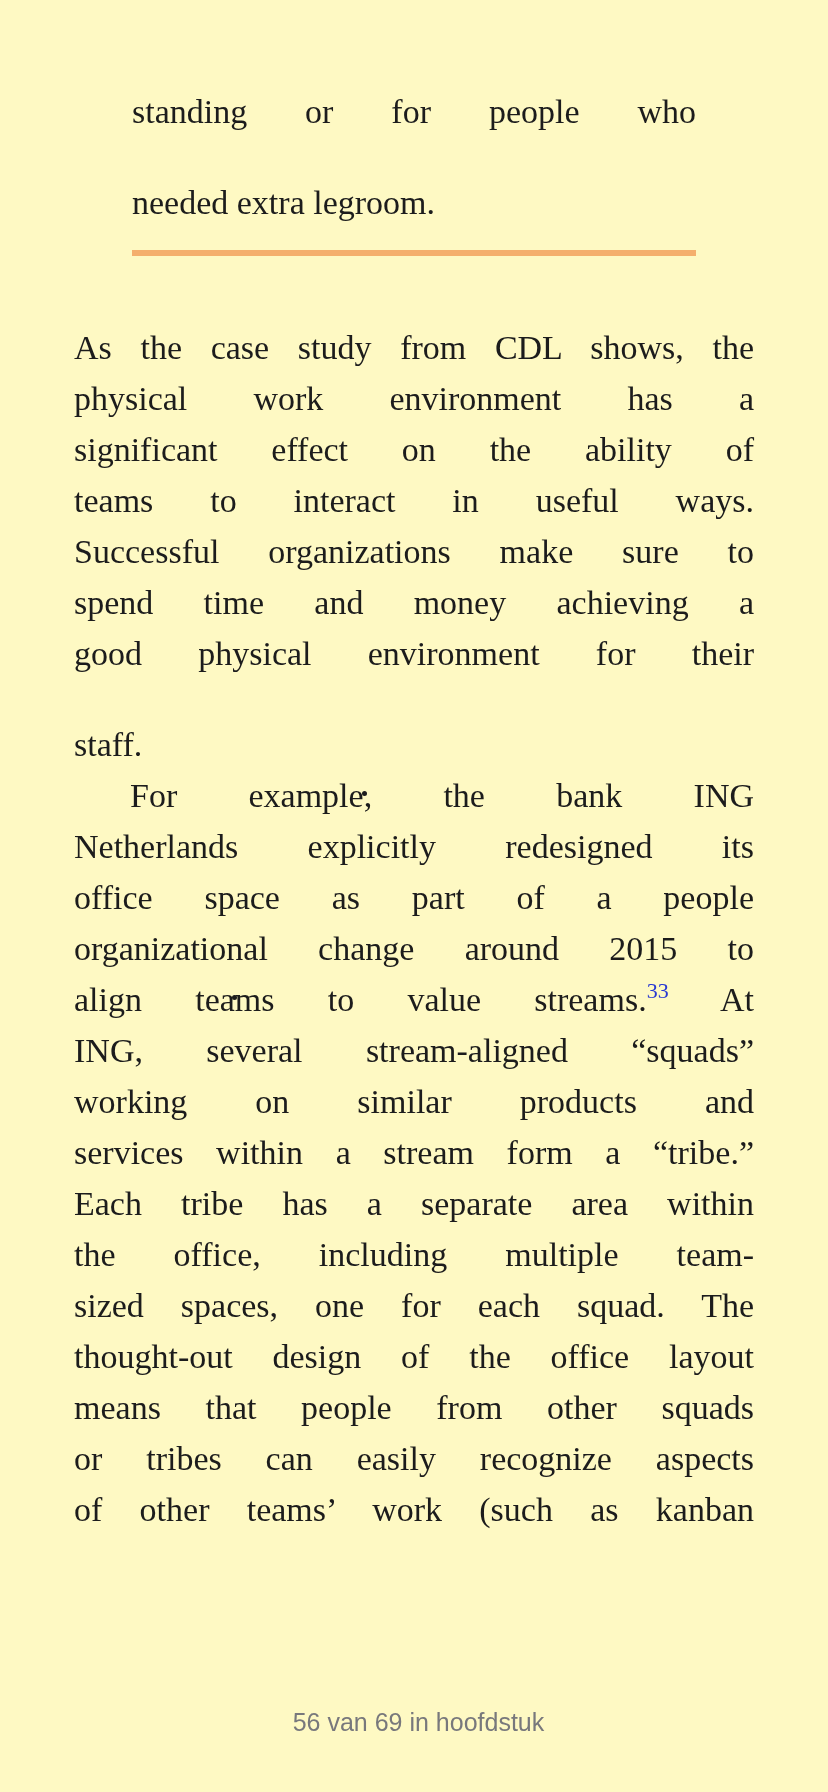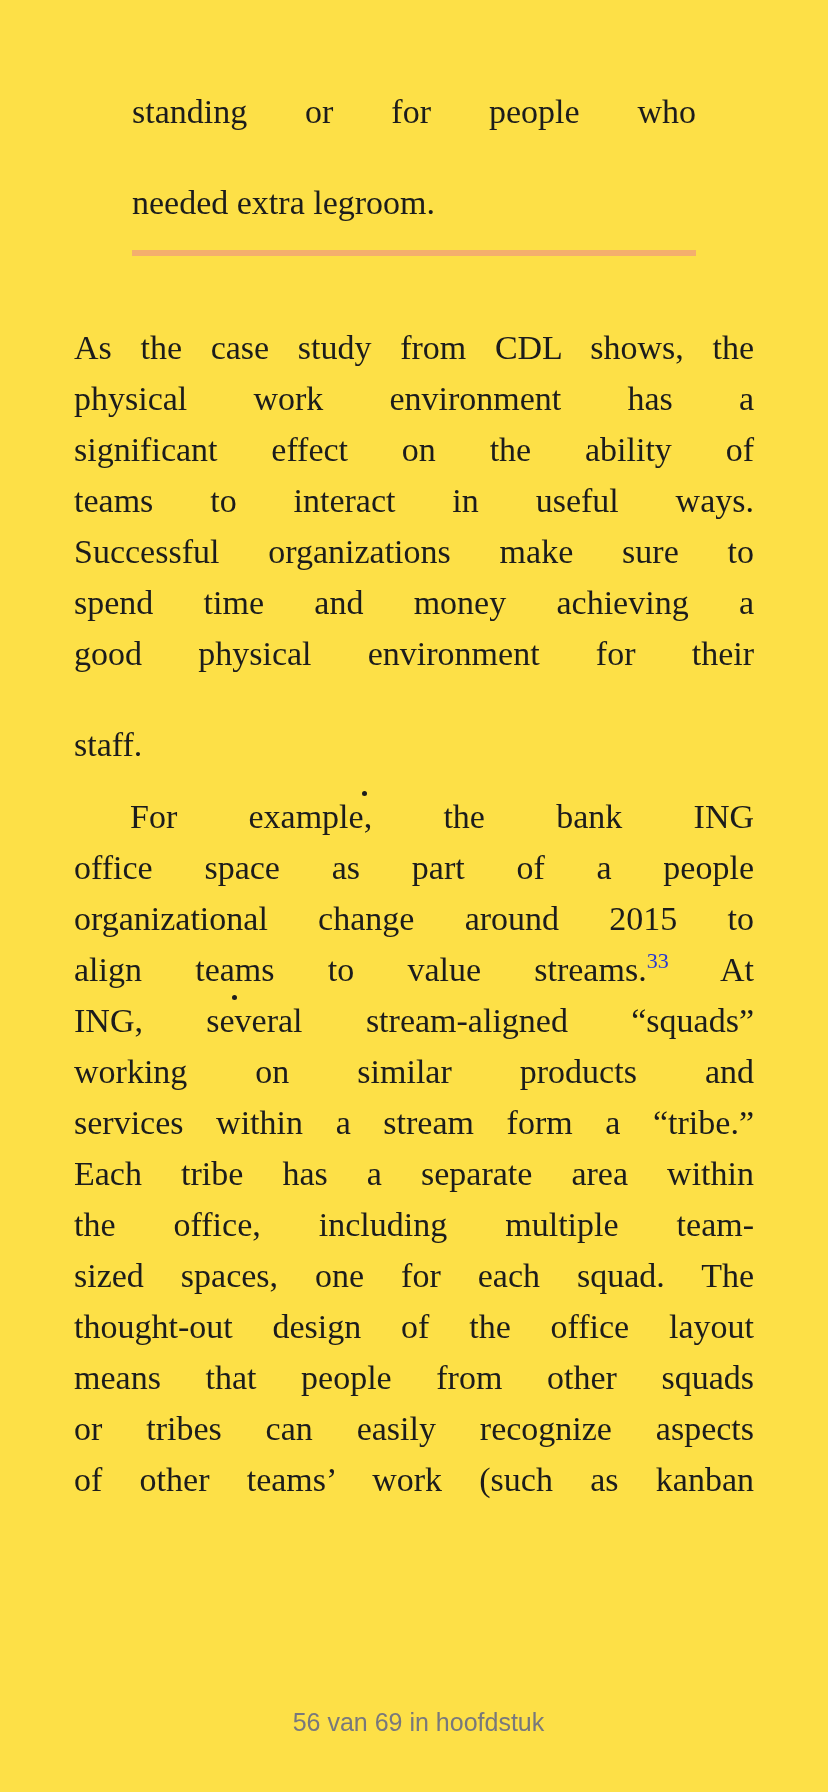--- a/index.html
+++ b/index.html
@@ -1,21 +1,21 @@
 <!DOCTYPE html>
 <html><head>
 <meta charset="utf-8">
 <style>
   html, body { margin: 0; padding: 0; background: #e9e9e9; }
   .page {
     position: relative;
     width: 828px;
     height: 1792px;
     margin: 0 auto;
-    background: #fde047;
+    background: #fef9c3;
     overflow: hidden;
     font-family: "Liberation Serif", "DejaVu Serif", serif;
     color: var(--text-color, #1c1c1c);
   }
   .content { padding: 86px 74px 0 74px; }
 
   
   .quote {
     margin: 0 0 0 58px;
     width: 564px;
@@ -31,21 +31,21 @@
     font-size: 34px;
     line-height: 51px;
   }
   .para { margin: 0; }
 
   .tline {
     text-align: justify;
     text-align-last: justify;
   }
   .tline.endline { text-align-last: left; margin-top: 40px; }
-  .tline.indent { padding-left: 56px; margin-top: 21px; }
+  .tline.indent { padding-left: 56px; }
 
   sup.fn {
     color: var(--link-color, #2839d2);
     font-size: 22px;
     line-height: 0;
     vertical-align: 13px;
     letter-spacing: 0;
     cursor: pointer;
   }
 
@@ -84,20 +84,21 @@
           <div class="tline">physical work environment has a</div>
           <div class="tline">significant effect on the ability of</div>
           <div class="tline">teams to interact in useful ways.</div>
           <div class="tline">Successful organizations make sure to</div>
           <div class="tline">spend time and money achieving a</div>
           <div class="tline">good physical environment for their</div>
           <div class="tline endline">staff.</div>
         </div>
         <div class="para">
           <div class="tline indent">For example, the bank ING</div>
+          <div class="tline">Netherlands explicitly redesigned its</div>
           <div class="tline">office space as part of a people</div>
           <div class="tline">organizational change around 2015 to</div>
           <div class="tline">align teams to value streams.<sup class="fn">33</sup> At</div>
           <div class="tline">ING, several stream-aligned “squads”</div>
           <div class="tline">working on similar products and</div>
           <div class="tline">services within a stream form a “tribe.”</div>
           <div class="tline">Each tribe has a separate area within</div>
           <div class="tline">the office, including multiple team-</div>
           <div class="tline">sized spaces, one for each squad. The</div>
           <div class="tline">thought-out design of the office layout</div>

